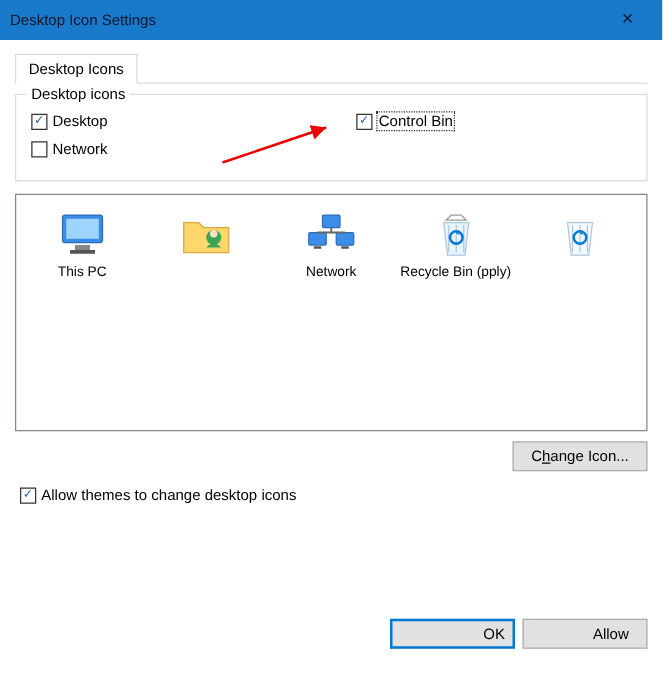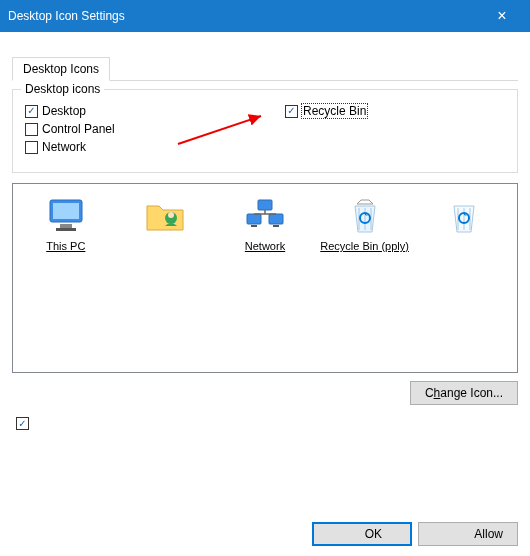--- a/index.html
+++ b/index.html
@@ -1,35 +1,35 @@
 <!DOCTYPE html>
 <html><head>
 <meta charset="utf-8">
 <style>
 * { box-sizing: border-box; margin: 0; padding: 0; }
 body { font-family: "Segoe UI", Tahoma, sans-serif; font-size: 12px; background: #fff; width: 530px; height: 556px; }
-.titlebar { background: #1979ca; height: 30px; display: flex; align-items: center; padding: 16px 8px; color: #ffffff; }
+.titlebar { background: #1979ca; height: 30px; display: flex; align-items: center; padding: 16px 8px; color: #0f172a; }
 .titlebar .title { flex: 1; font-size: 12px; }
 .titlebar .close { width: 40px; text-align: center; font-size: 16px; cursor: pointer; }
-.content { padding: 10px 12px; margin-top: 14px; }
+.content { padding: 10px 12px; }
 .tabs { display: flex; border-bottom: 1px solid #d9d9d9; margin-bottom: 8px; }
 .tab { border: 1px solid #d9d9d9; border-bottom: 1px solid #fff; padding: 4px 10px; background: #fff; position: relative; top: 1px; }
 .groupbox { border: 1px solid #dcdcdc; padding: 10px 12px 14px; position: relative; margin-bottom: 10px; }
 .groupbox .legend { position: absolute; top: -8px; left: 8px; background: #fff; padding: 0 4px; font-size: 12px; }
 .checkrow { display: flex; gap: 40px; margin: 4px 0; }
 .checkcol { flex: 1; display: flex; align-items: center; gap: 4px; }
 .checkbox { width: 13px; height: 13px; border: 1px solid #333; display: inline-flex; align-items: center; justify-content: center; font-size: 10px; line-height: 1; color: #1a5fb4; }
 .checkbox.checked::before { content: "✓"; }
 .dotted { outline: 1px dotted #333; outline-offset: 0px; padding: 0 1px; }
 .iconpreview { border: 1px solid #828790; padding: 12px 8px; display: flex; gap: 10px; height: 190px; align-items: flex-start; }
-.iconitem { width: 90px; text-align: center; display: flex; flex-direction: column; align-items: center; gap: 4px; font-size: 11px; text-decoration: underline; }
+.iconitem { width: 90px; text-align: center; display: flex; flex-direction: column; align-items: center; gap: 4px; font-size: 11px; }
 .iconitem .iconbox { width: 48px; height: 40px; display: flex; align-items: center; justify-content: center; }
 .btnrow { display: flex; justify-content: flex-end; gap: 6px; margin-top: 8px; }
 .btn { border: 1px solid #adadad; background: #e1e1e1; padding: 4px 14px; min-width: 100px; text-align: right; cursor: pointer; font-size: 12px; }
-.btn.primary { border: 2px solid #0078d7; padding: 3px 28px; }
+.btn.primary { border: 2px solid #0078d7; padding: 3px 6px; }
 .allow { display: flex; align-items: center; gap: 4px; margin: 12px 0 0 4px; }
 .footer { border-top: 0; padding: 10px 12px; display: flex; justify-content: flex-end; gap: 6px; margin-top: 72px; }
 .arrow { position: absolute; pointer-events: none; }
 .underline-key { text-decoration: underline; text-decoration-skip-ink: none; }
 svg { display: block; }
 </style>
 </head>
 <body>
 
 <div class="titlebar">
@@ -45,28 +45,24 @@
 
   <div class="groupbox" style="position:relative;">
     <span class="legend">Desktop icons</span>
     <div class="checkrow">
       <div class="checkcol">
         <span class="checkbox checked"></span>
         <span>Desktop</span>
       </div>
       <div class="checkcol">
         <span class="checkbox checked"></span>
-        <span class="dotted">Recycle Bin</span>
+        <span class="dotted">Control Bin</span>
       </div>
     </div>
     <div class="checkrow">
-      <div class="checkcol">
-        <span class="checkbox"></span>
-        <span>Control Panel</span>
-      </div>
     </div>
     <div class="checkrow">
       <div class="checkcol">
         <span class="checkbox"></span>
         <span>Network</span>
       </div>
       <div class="checkcol"></div>
     </div>
     <svg class="arrow" style="left:160px; top:20px;" width="100" height="40">
       <defs>
@@ -138,20 +134,21 @@
       </div>
     </div>
   </div>
 
   <div class="btnrow">
     <div class="btn"><span>C<span class="underline-key">h</span>ange Icon...</span></div>
   </div>
 
   <div class="allow">
     <span class="checkbox checked"></span>
+    <span>Allow themes to change desktop icons</span>
   </div>
 
 </div>
 
 <div class="footer">
   <div class="btn primary">OK</div>
   <div class="btn">Allow</div>
 </div>
 
 </body></html>

